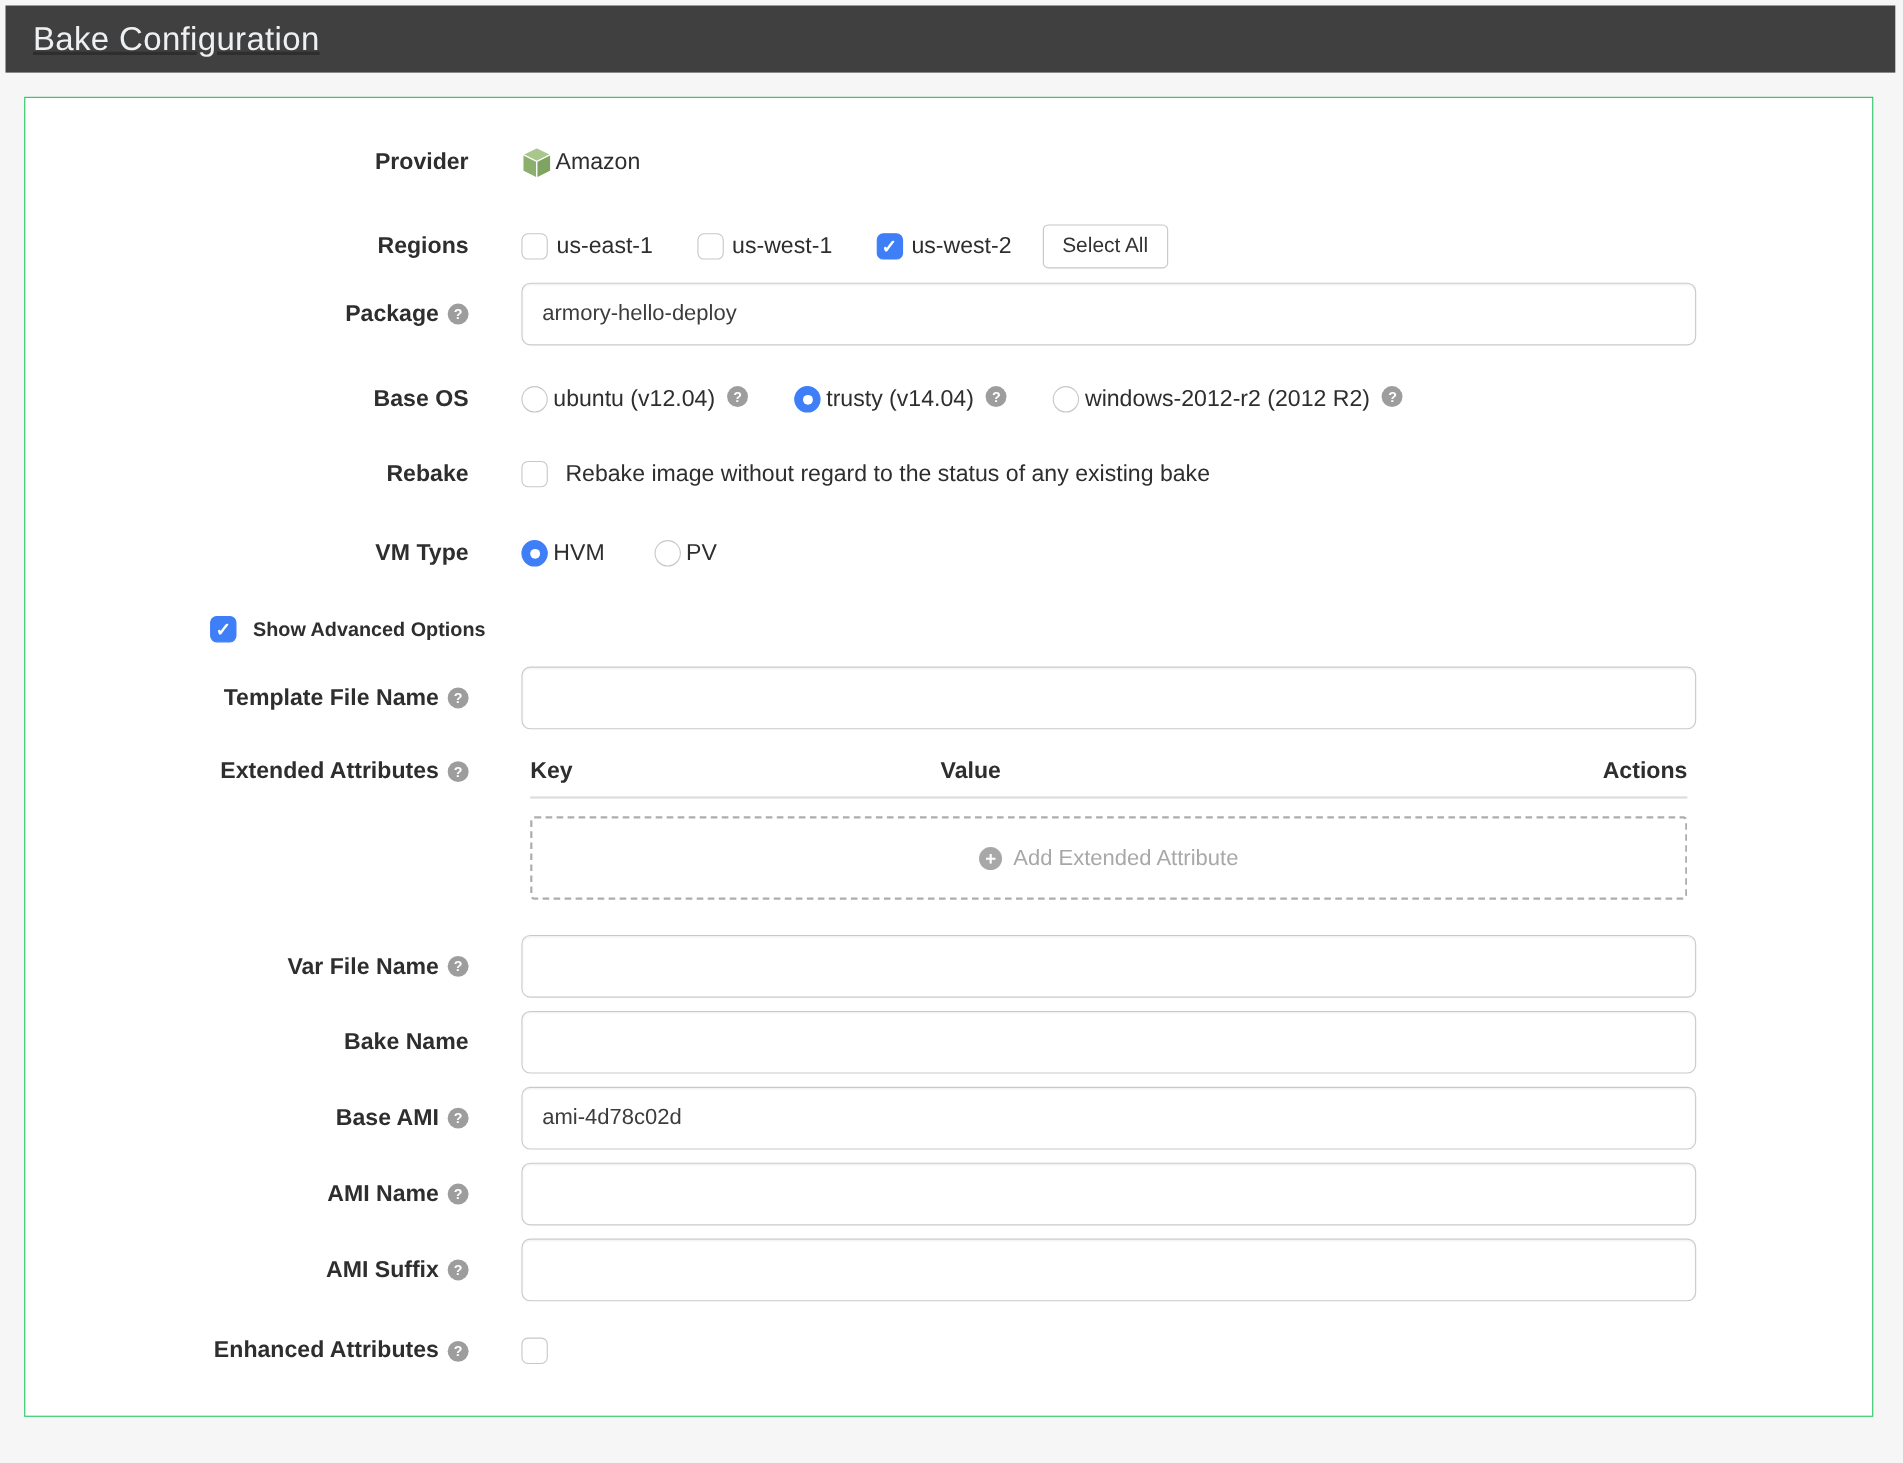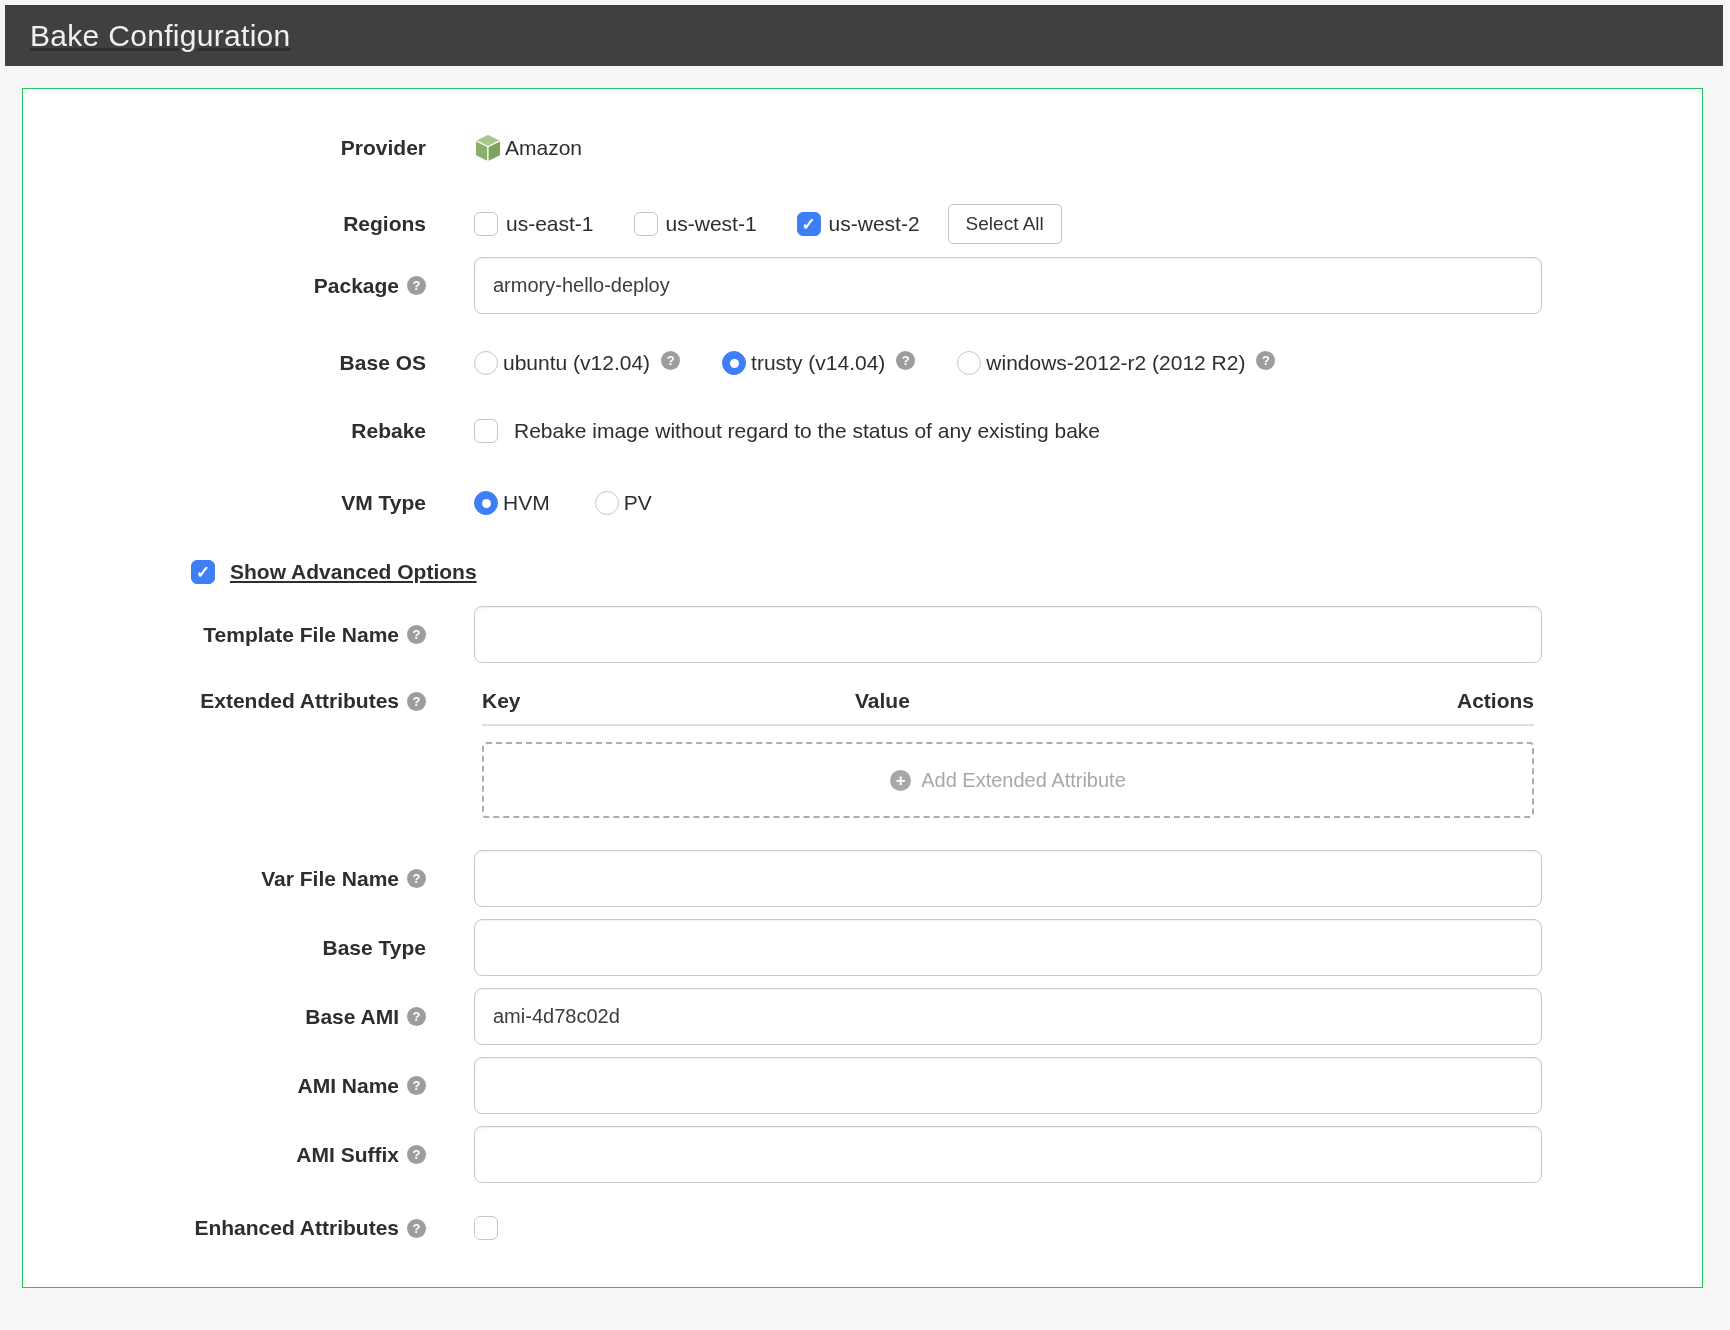--- a/index.html
+++ b/index.html
@@ -137,21 +137,21 @@
   .ea-add .add-icon {
     width:21px; height:21px; border-radius:50%;
     background:#a8a8a8; color:#fff;
     display:inline-flex; align-items:center; justify-content:center;
     font-size:17px; font-weight:bold; line-height:1;
   }
   .ea-add .add-text { font-size:20px; color:#a8a8a8; }
 
   
   .advanced-row { display:flex; align-items:center; gap:15px; padding-left:168px; }
-  .advanced-row .lbl { font-weight:bold; font-size:21px;text-decoration:underline; }
+  .advanced-row .lbl { font-weight:bold; font-size:18px; }
 
   .provider-value { display:flex; align-items:center; gap:3px; }
   .provider-value .name { font-size:21px; color:#2e2e2e; }
 
   .rebake-text { font-size:21px; margin-left:16px; }
 </style>
 </head>
 <body>
 
 <div class="page-header">
@@ -306,21 +306,21 @@
       <span class="help-icon">?</span>
     </div>
     <div class="col-gap"></div>
     <div class="control-col">
       <input class="text-input" type="text" value="" style="">
     </div>
   </div>
 
   <div class="form-row" style="margin-bottom:12px">
     <div class="label-col">
-      <span class="lbl">Base Type</span>
+      <span class="lbl">Bake Name</span>
     </div>
     <div class="col-gap"></div>
     <div class="control-col">
       <input class="text-input" type="text" value="" style="">
     </div>
   </div>
 
   <div class="form-row" style="margin-bottom:12px">
     <div class="label-col">
       <span class="lbl">Base AMI</span>

